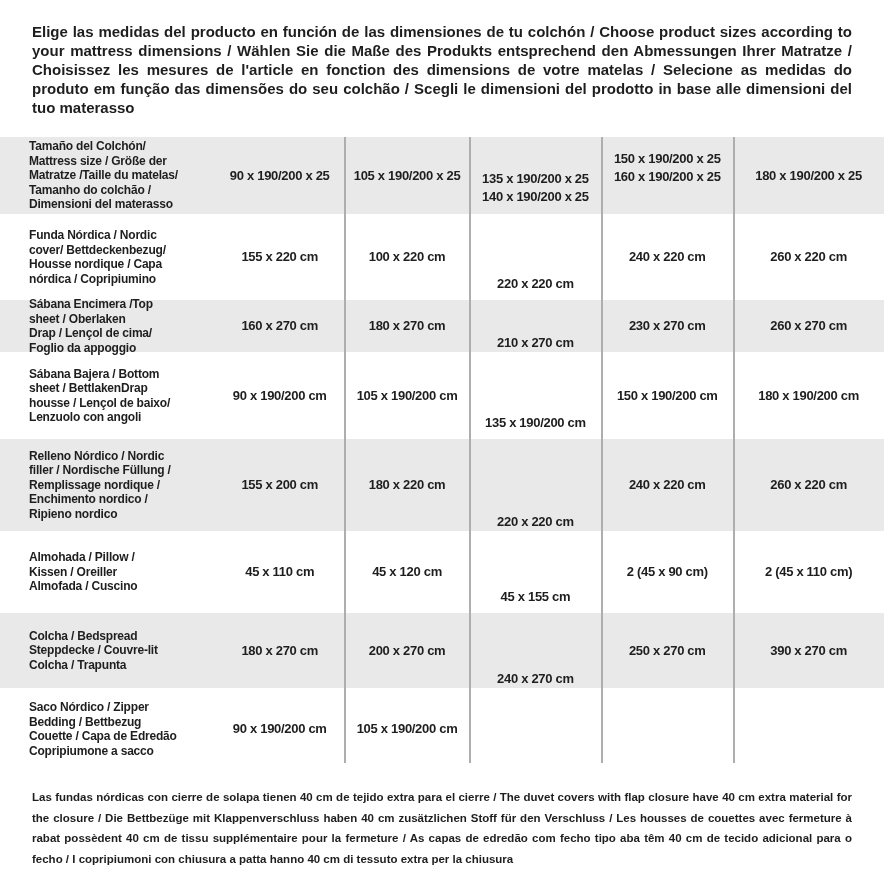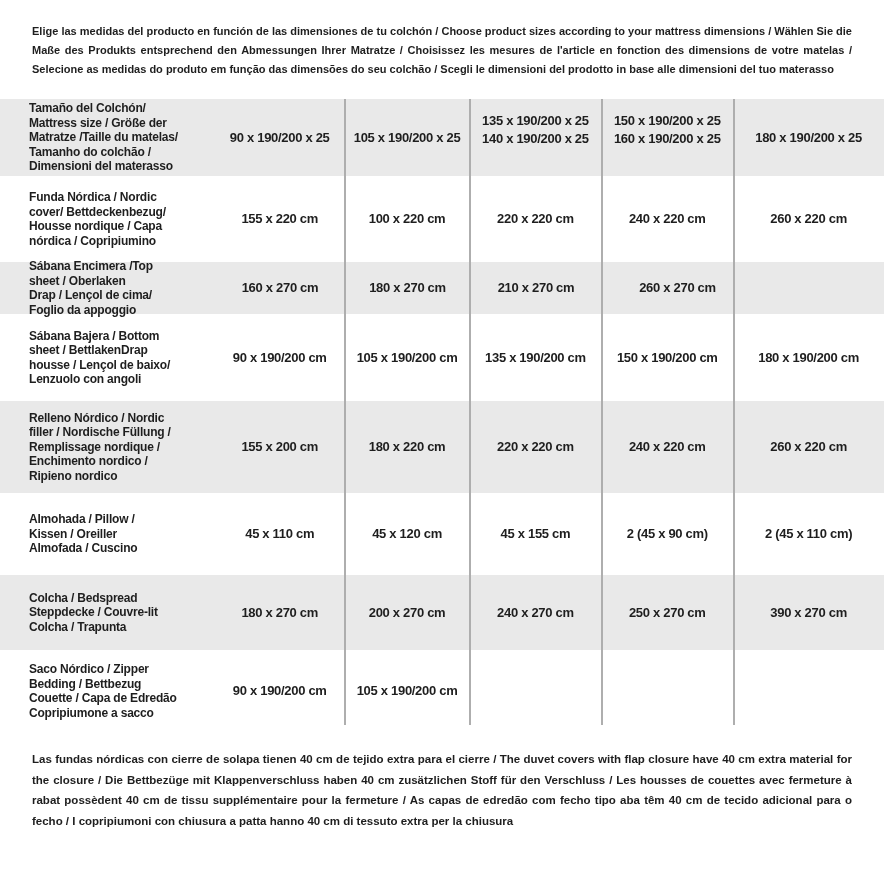--- a/index.html
+++ b/index.html
@@ -6,21 +6,21 @@
   body{
     width:884px;height:884px;
     background:#ffffff;
     font-family:"Liberation Sans","DejaVu Sans",sans-serif;
     color:#1e1e1e;
     -webkit-font-smoothing:antialiased;
     overflow:hidden;
   }
   .intro{
     padding:22px 32px 0 32px;
-    font-size:11px;
+    font-size:15px;
     line-height:19px;
     font-weight:700;
     text-align:justify;
     color:#1e1e1e;
   }
   .size-table{
     position:relative;
     margin-top:20px;
     width:884px;
   }
@@ -67,21 +67,21 @@
     justify-content:flex-start;
     text-align:left;
     padding-left:29px;
     box-sizing:border-box;
     font-size:12px;
     line-height:14.5px;
     letter-spacing:-0.2px;
   }
   .cell.c1{width:130px;}
   .cell.c2{width:125px;}
-  .cell.c3{width:132px;}
+  .cell.c3{width:132px;align-items:flex-end;}
   .cell.c4{width:132px;}
   .cell.c5{width:151px;}
   .cell .stack{display:block;line-height:18px;transform:translateY(-8px);}
   .cell .single{display:block;line-height:18px;}
   .footnote{
     padding:17px 32px 0 32px;
     font-size:11.5px;
     line-height:20.5px;
     font-weight:700;
     text-align:justify;
@@ -127,20 +127,21 @@
   </div>
 
   <div class="trow r2 gray">
     <div class="cell label">Sábana Encimera /Top
 sheet / Oberlaken
 Drap / Lençol de cima/
 Foglio da appoggio</div>
     <div class="cell c1"><span class="single">160 x 270 cm</span></div>
     <div class="cell c2"><span class="single">180 x 270 cm</span></div>
     <div class="cell c3"><span class="single">210 x 270 cm</span></div>
+    <div class="cell c4"><span class="single">230 x 270 cm</span></div>
     <div class="cell c5"><span class="single">260 x 270 cm</span></div>
   </div>
 
   <div class="trow r3">
     <div class="cell label">Sábana Bajera / Bottom
 sheet / BettlakenDrap
 housse / Lençol de baixo/
 Lenzuolo con angoli</div>
     <div class="cell c1"><span class="single">90 x 190/200 cm</span></div>
     <div class="cell c2"><span class="single">105 x 190/200 cm</span></div>

